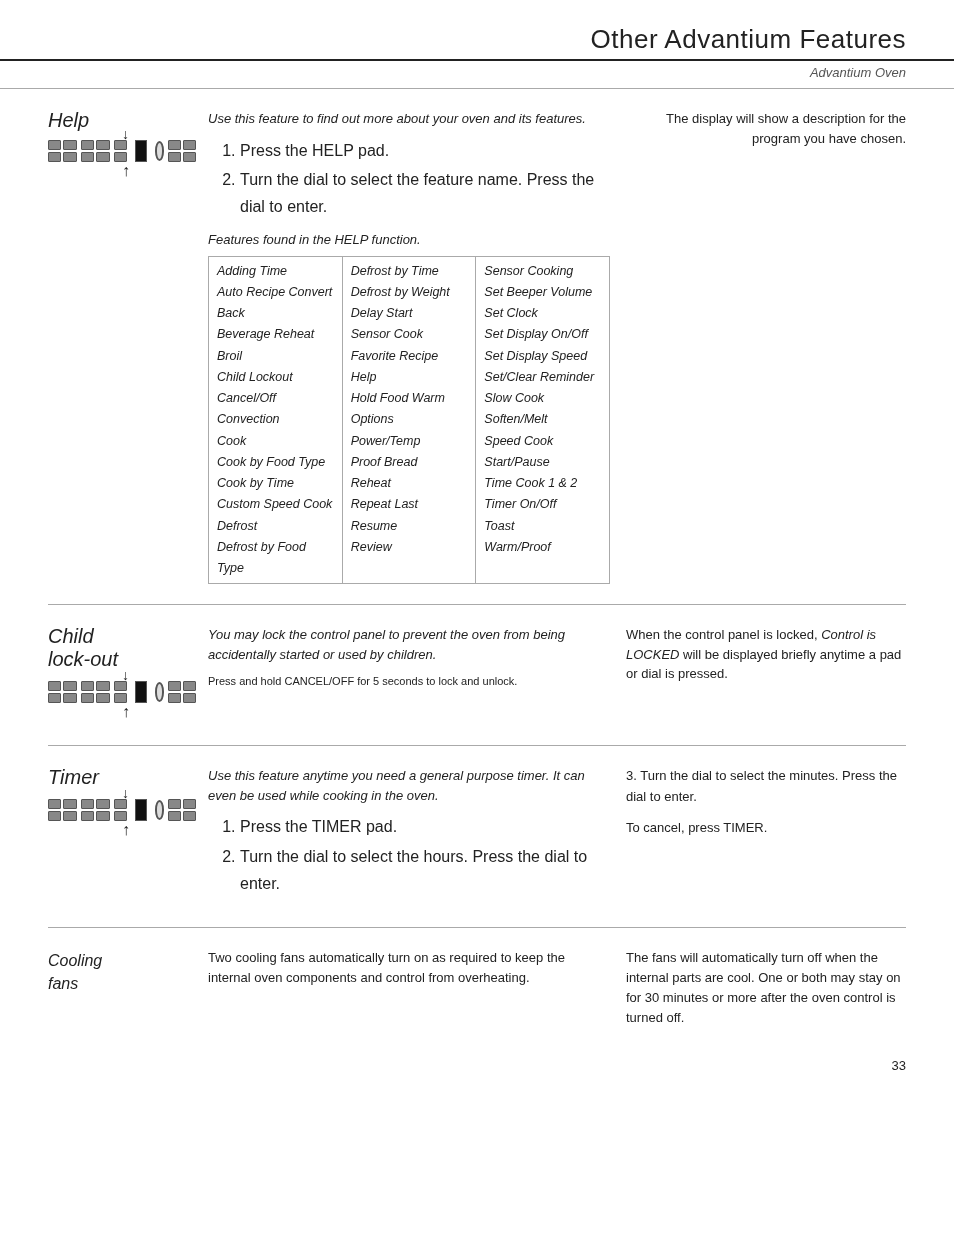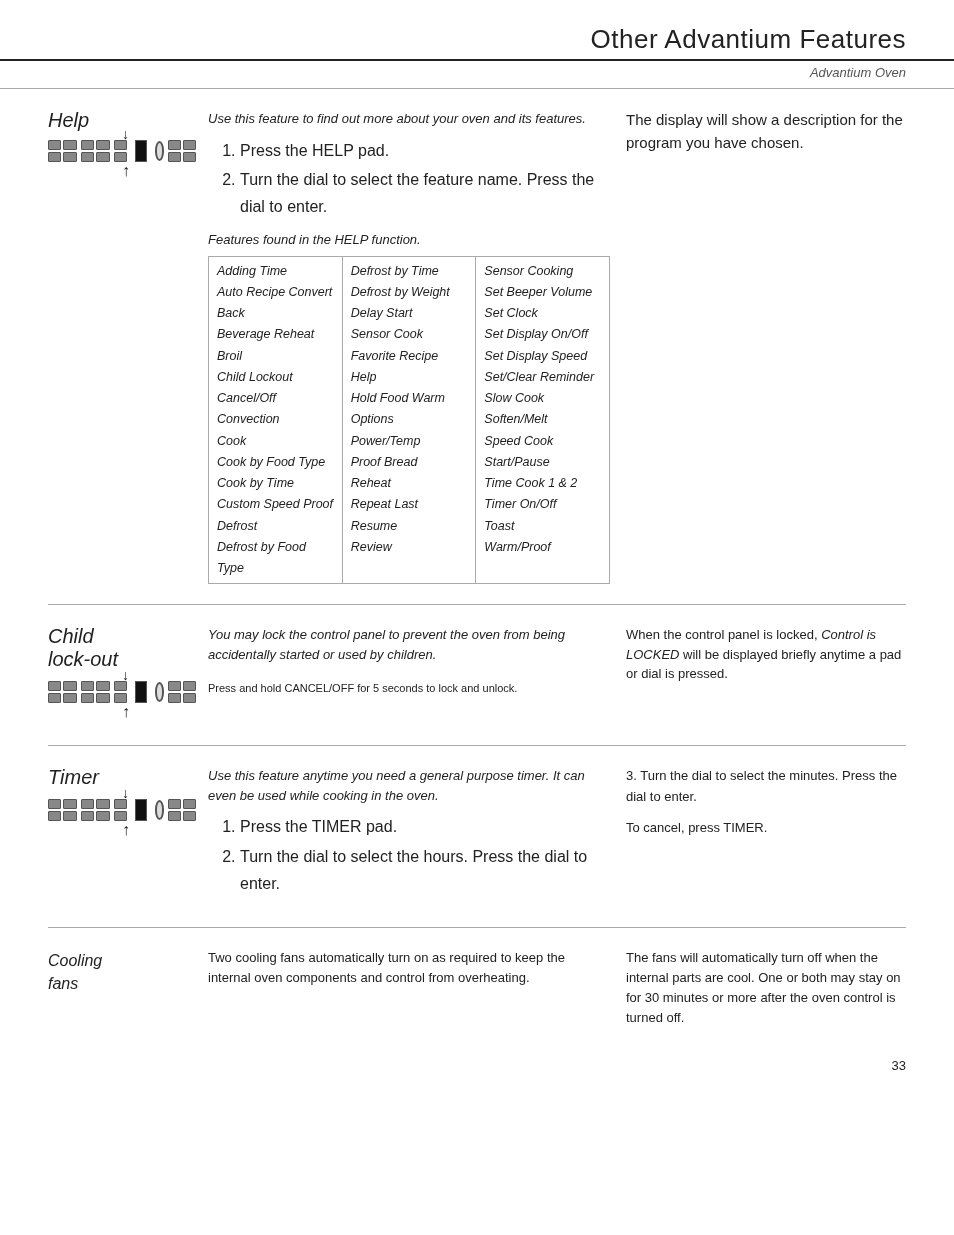--- a/index.html
+++ b/index.html
@@ -97,22 +97,23 @@
     }
     .feature-col {
       flex: 1;
       border-right: 1px solid #aaa;
       padding: 4px 8px;
       vertical-align: top;
     }
 
     
     .help-right {
-      font-size: 15px;
+      font-size: 13px;
       line-height: 1.5;
+      text-align: right;
     }
 
     
     .child-right {
       font-size: 13px;
       line-height: 1.5;
     }
     .child-right em {
       font-style: italic;
     }
@@ -290,21 +291,21 @@
             <div>Auto Recipe Convert</div>
             <div>Back</div>
             <div>Beverage Reheat</div>
             <div>Broil</div>
             <div>Child Lockout</div>
             <div>Cancel/Off</div>
             <div>Convection</div>
             <div>Cook</div>
             <div>Cook by Food Type</div>
             <div>Cook by Time</div>
-            <div>Custom Speed Proof</div>
+            <div>Custom Speed Cook</div>
             <div>Defrost</div>
             <div>Defrost by Food Type</div>
           </div>
         <div class="feature-col" id="col2">
             <div>Defrost by Time</div>
             <div>Defrost by Weight</div>
             <div>Delay Start</div>
             <div>Sensor Cook</div>
             <div>Favorite Recipe</div>
             <div>Help</div>
@@ -385,21 +386,21 @@
               <span class="btn-sq"></span>
               <span class="btn-sq"></span>
             </div>
           </div>
         </div>
         <div class="arrow-indicator">↑</div>
       </div>
     </div>
 
     <div class="section-body">
-      <p style="font-style:italic; font-size:13px; line-height:1.5; margin-bottom:16px;">You may lock the control panel to prevent the oven from being accidentally started or used by children.</p>
+      <p style="font-style:italic; font-size:13px; line-height:1.5; margin-bottom:9px;">You may lock the control panel to prevent the oven from being accidentally started or used by children.</p>
       <p style="font-size:11px; line-height:1.5;">Press and hold CANCEL/OFF for 5 seconds to lock and unlock.</p>
     </div>
 
     <div class="section-right child-right">
       <span>When the control panel is locked,</span>
       <em>Control is LOCKED</em>
       <span> will be displayed briefly anytime a pad or dial is pressed.</span>
     </div>
   </div>
 

